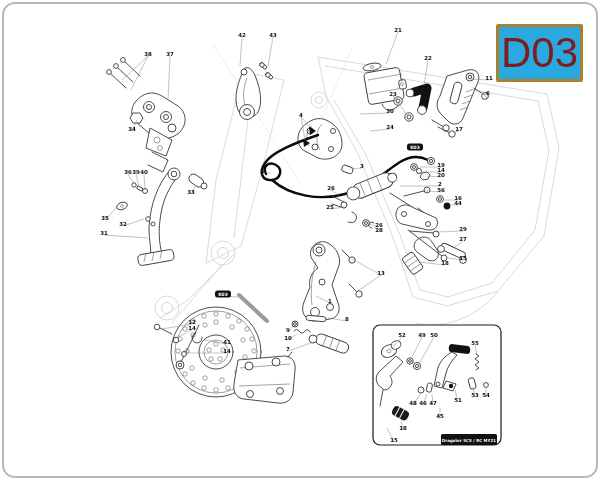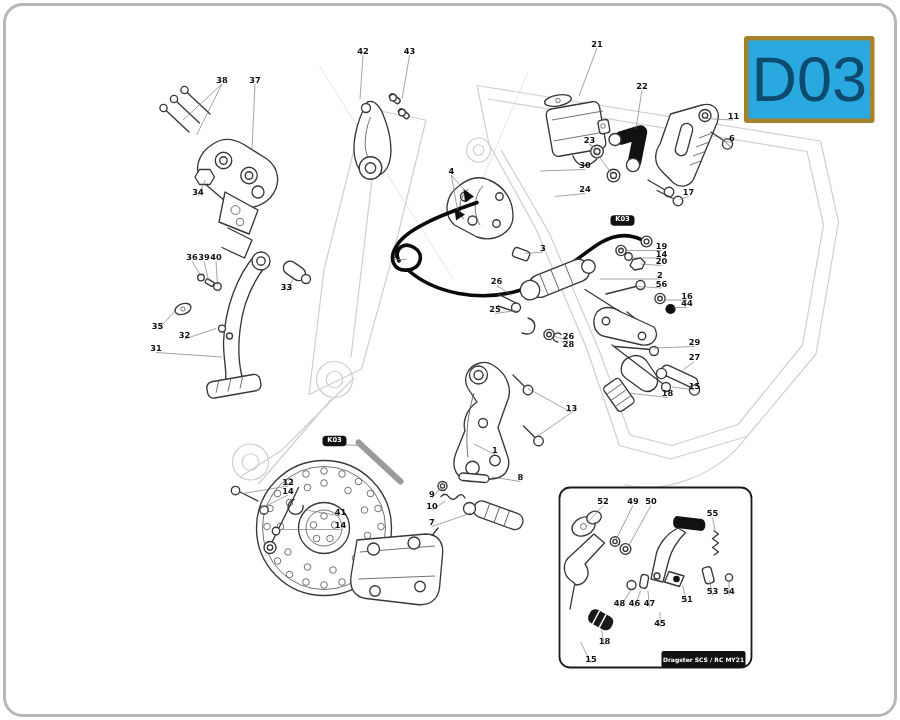--- a/index.html
+++ b/index.html
@@ -3,21 +3,21 @@
 <meta charset="utf-8">
 <style>
   html,body{margin:0;padding:0;background:#fff;}
   .page{position:relative;width:600px;height:480px;background:#fff;overflow:hidden;
         font-family:"DejaVu Sans",sans-serif;}
   .page-frame{position:absolute;left:2px;top:2px;right:2px;bottom:2px;
         border:2px solid #b7b7b7;border-radius:13px;pointer-events:none;}
   .code-badge{position:absolute;left:496px;top:24px;width:87px;height:58px;
         background:#29a9e0;border:3px solid #a5822b;border-radius:2px;
         box-sizing:border-box;display:flex;align-items:center;justify-content:center;}
-  .code-badge span{color:#0c4a6e;font-size:42px;line-height:1;
+  .code-badge span{color:#7f1d1d;font-size:42px;line-height:1;
         font-family:"Liberation Sans",sans-serif;letter-spacing:0px;}
   svg{position:absolute;left:0;top:0;}
   
   .fr{fill:none;stroke:#cfcfcf;stroke-width:.8;stroke-linejoin:round;}
   .gd{stroke:#e2e2e2;stroke-width:.6;}
   .p{fill:#fff;stroke:#383838;stroke-width:.9;stroke-linejoin:round;}
   .s{fill:none;stroke:#383838;stroke-width:.9;stroke-linejoin:round;stroke-linecap:round;}
   .t{fill:none;stroke:#555;stroke-width:.55;}
   .blk{fill:#111;stroke:none;}
   .hose{fill:none;stroke:#0a0a0a;stroke-width:2.4;stroke-linecap:round;}

